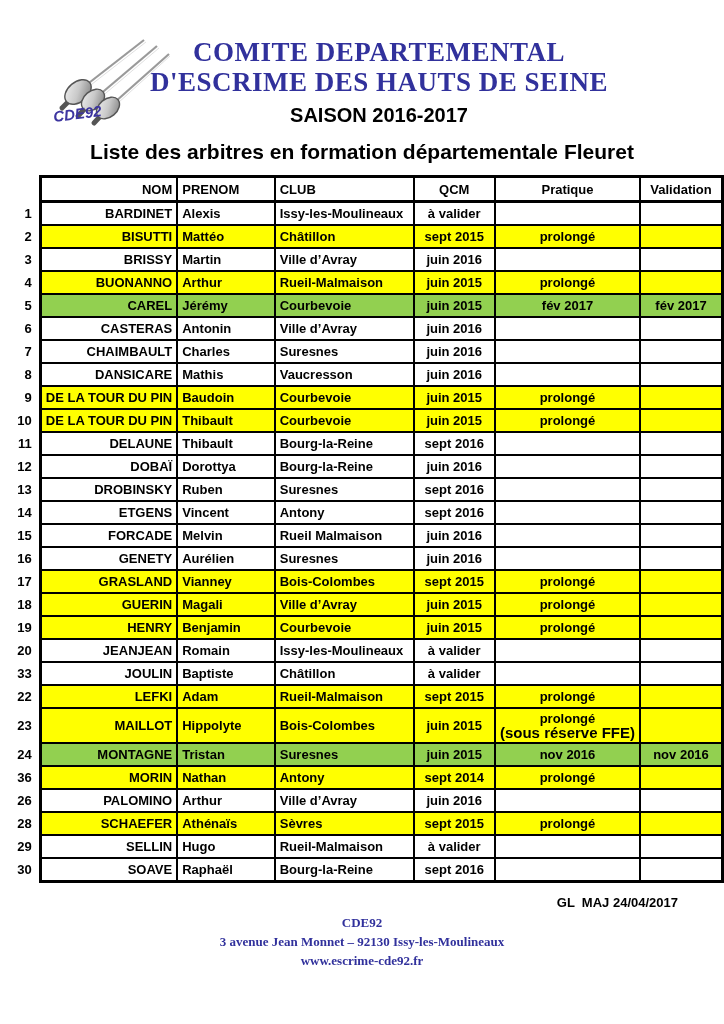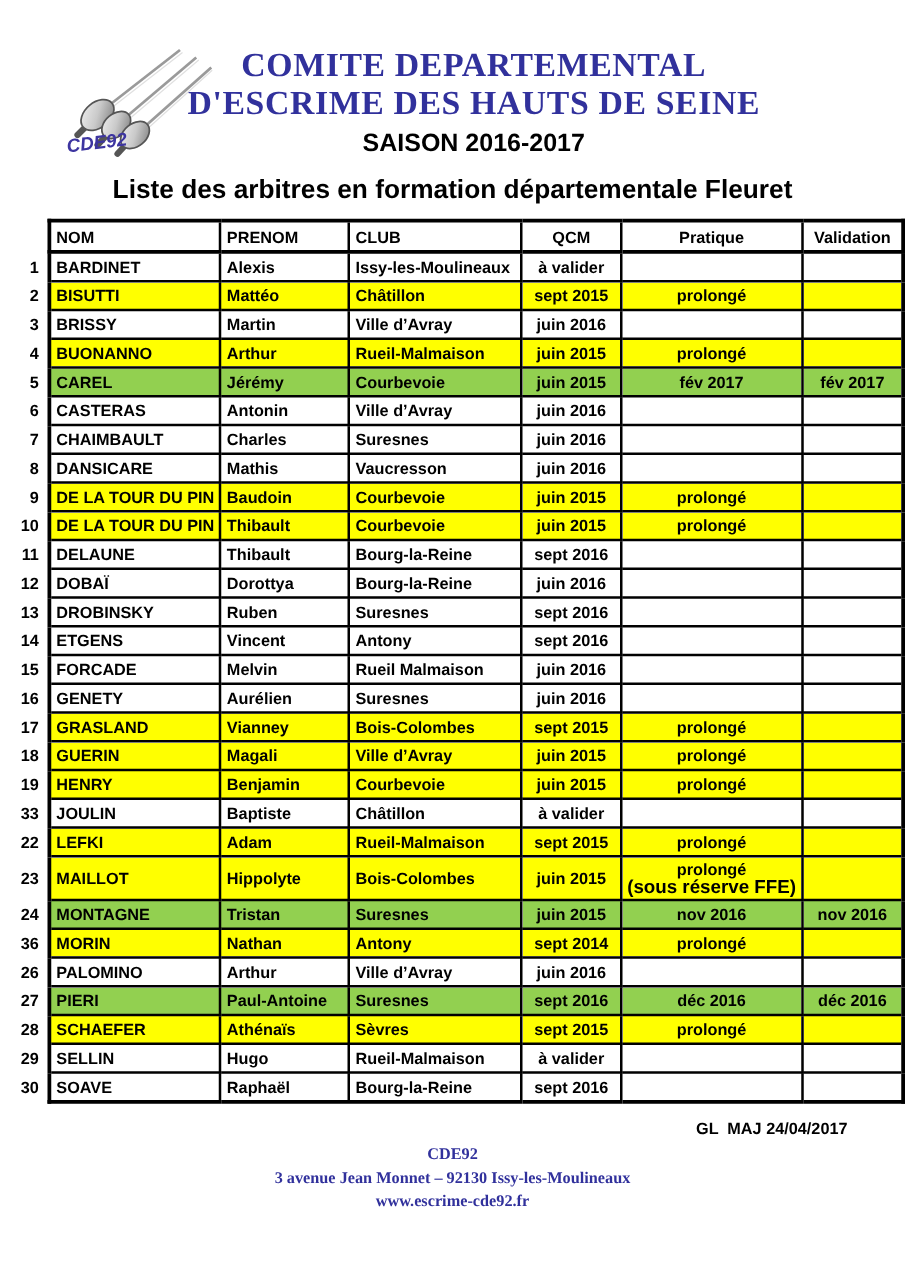--- a/index.html
+++ b/index.html
@@ -42,21 +42,21 @@
   col.w-num  { width:30px; }
   col.w-nom  { width:129px; }
   col.w-pre  { width:115px; }
   col.w-club { width:142px; }
   col.w-qcm  { width:89px; }
   col.w-pra  { width:86px; }
   col.w-val  { width:89px; }
   
   thead th { border-top:3px solid #000; border-bottom:3px solid #000; }
   thead th.h-num { border:none; }
-  .c-nom, .h-nom { border-left:3px solid #000; }
+  .c-nom, .h-nom { border-left:3px solid #000;text-align:right; }
   .c-validation, .h-validation { border-right:3px solid #000; }
   tbody tr:last-child td:not(.c-num) { border-bottom:3px solid #000; }
   
   .c-qcm, .c-pratique, .c-validation,
   .h-qcm, .h-pratique, .h-validation { text-align:center; }
   
   tr.hl-yellow td:not(.c-num) { background:var(--row-yellow); }
   tr.hl-green  td:not(.c-num) { background:var(--row-green); }
   .cell-note { font-size:15px; line-height:1; white-space:nowrap; }
   
@@ -302,20 +302,29 @@
           <tr class="hl-yellow">
             <td class="c-num">19</td>
             <td class="c-nom">HENRY</td>
             <td class="c-prenom">Benjamin</td>
             <td class="c-club">Courbevoie</td>
             <td class="c-qcm">juin 2015</td>
             <td class="c-pratique">prolongé</td>
             <td class="c-validation"></td>
           </tr>
           <tr class="hl-none">
+            <td class="c-num">20</td>
+            <td class="c-nom">JEANJEAN</td>
+            <td class="c-prenom">Romain</td>
+            <td class="c-club">Issy-les-Moulineaux</td>
+            <td class="c-qcm">à valider</td>
+            <td class="c-pratique"></td>
+            <td class="c-validation"></td>
+          </tr>
+          <tr class="hl-none">
             <td class="c-num">33</td>
             <td class="c-nom">JOULIN</td>
             <td class="c-prenom">Baptiste</td>
             <td class="c-club">Châtillon</td>
             <td class="c-qcm">à valider</td>
             <td class="c-pratique"></td>
             <td class="c-validation"></td>
           </tr>
           <tr class="hl-yellow">
             <td class="c-num">22</td>
@@ -358,29 +367,20 @@
           </tr>
           <tr class="hl-none">
             <td class="c-num">26</td>
             <td class="c-nom">PALOMINO</td>
             <td class="c-prenom">Arthur</td>
             <td class="c-club">Ville d’Avray</td>
             <td class="c-qcm">juin 2016</td>
             <td class="c-pratique"></td>
             <td class="c-validation"></td>
           </tr>
-          <tr class="hl-green">
-            <td class="c-num">27</td>
-            <td class="c-nom">PIERI</td>
-            <td class="c-prenom">Paul-Antoine</td>
-            <td class="c-club">Suresnes</td>
-            <td class="c-qcm">sept 2016</td>
-            <td class="c-pratique">déc 2016</td>
-            <td class="c-validation">déc 2016</td>
-          </tr>
           <tr class="hl-yellow">
             <td class="c-num">28</td>
             <td class="c-nom">SCHAEFER</td>
             <td class="c-prenom">Athénaïs</td>
             <td class="c-club">Sèvres</td>
             <td class="c-qcm">sept 2015</td>
             <td class="c-pratique">prolongé</td>
             <td class="c-validation"></td>
           </tr>
           <tr class="hl-none">

